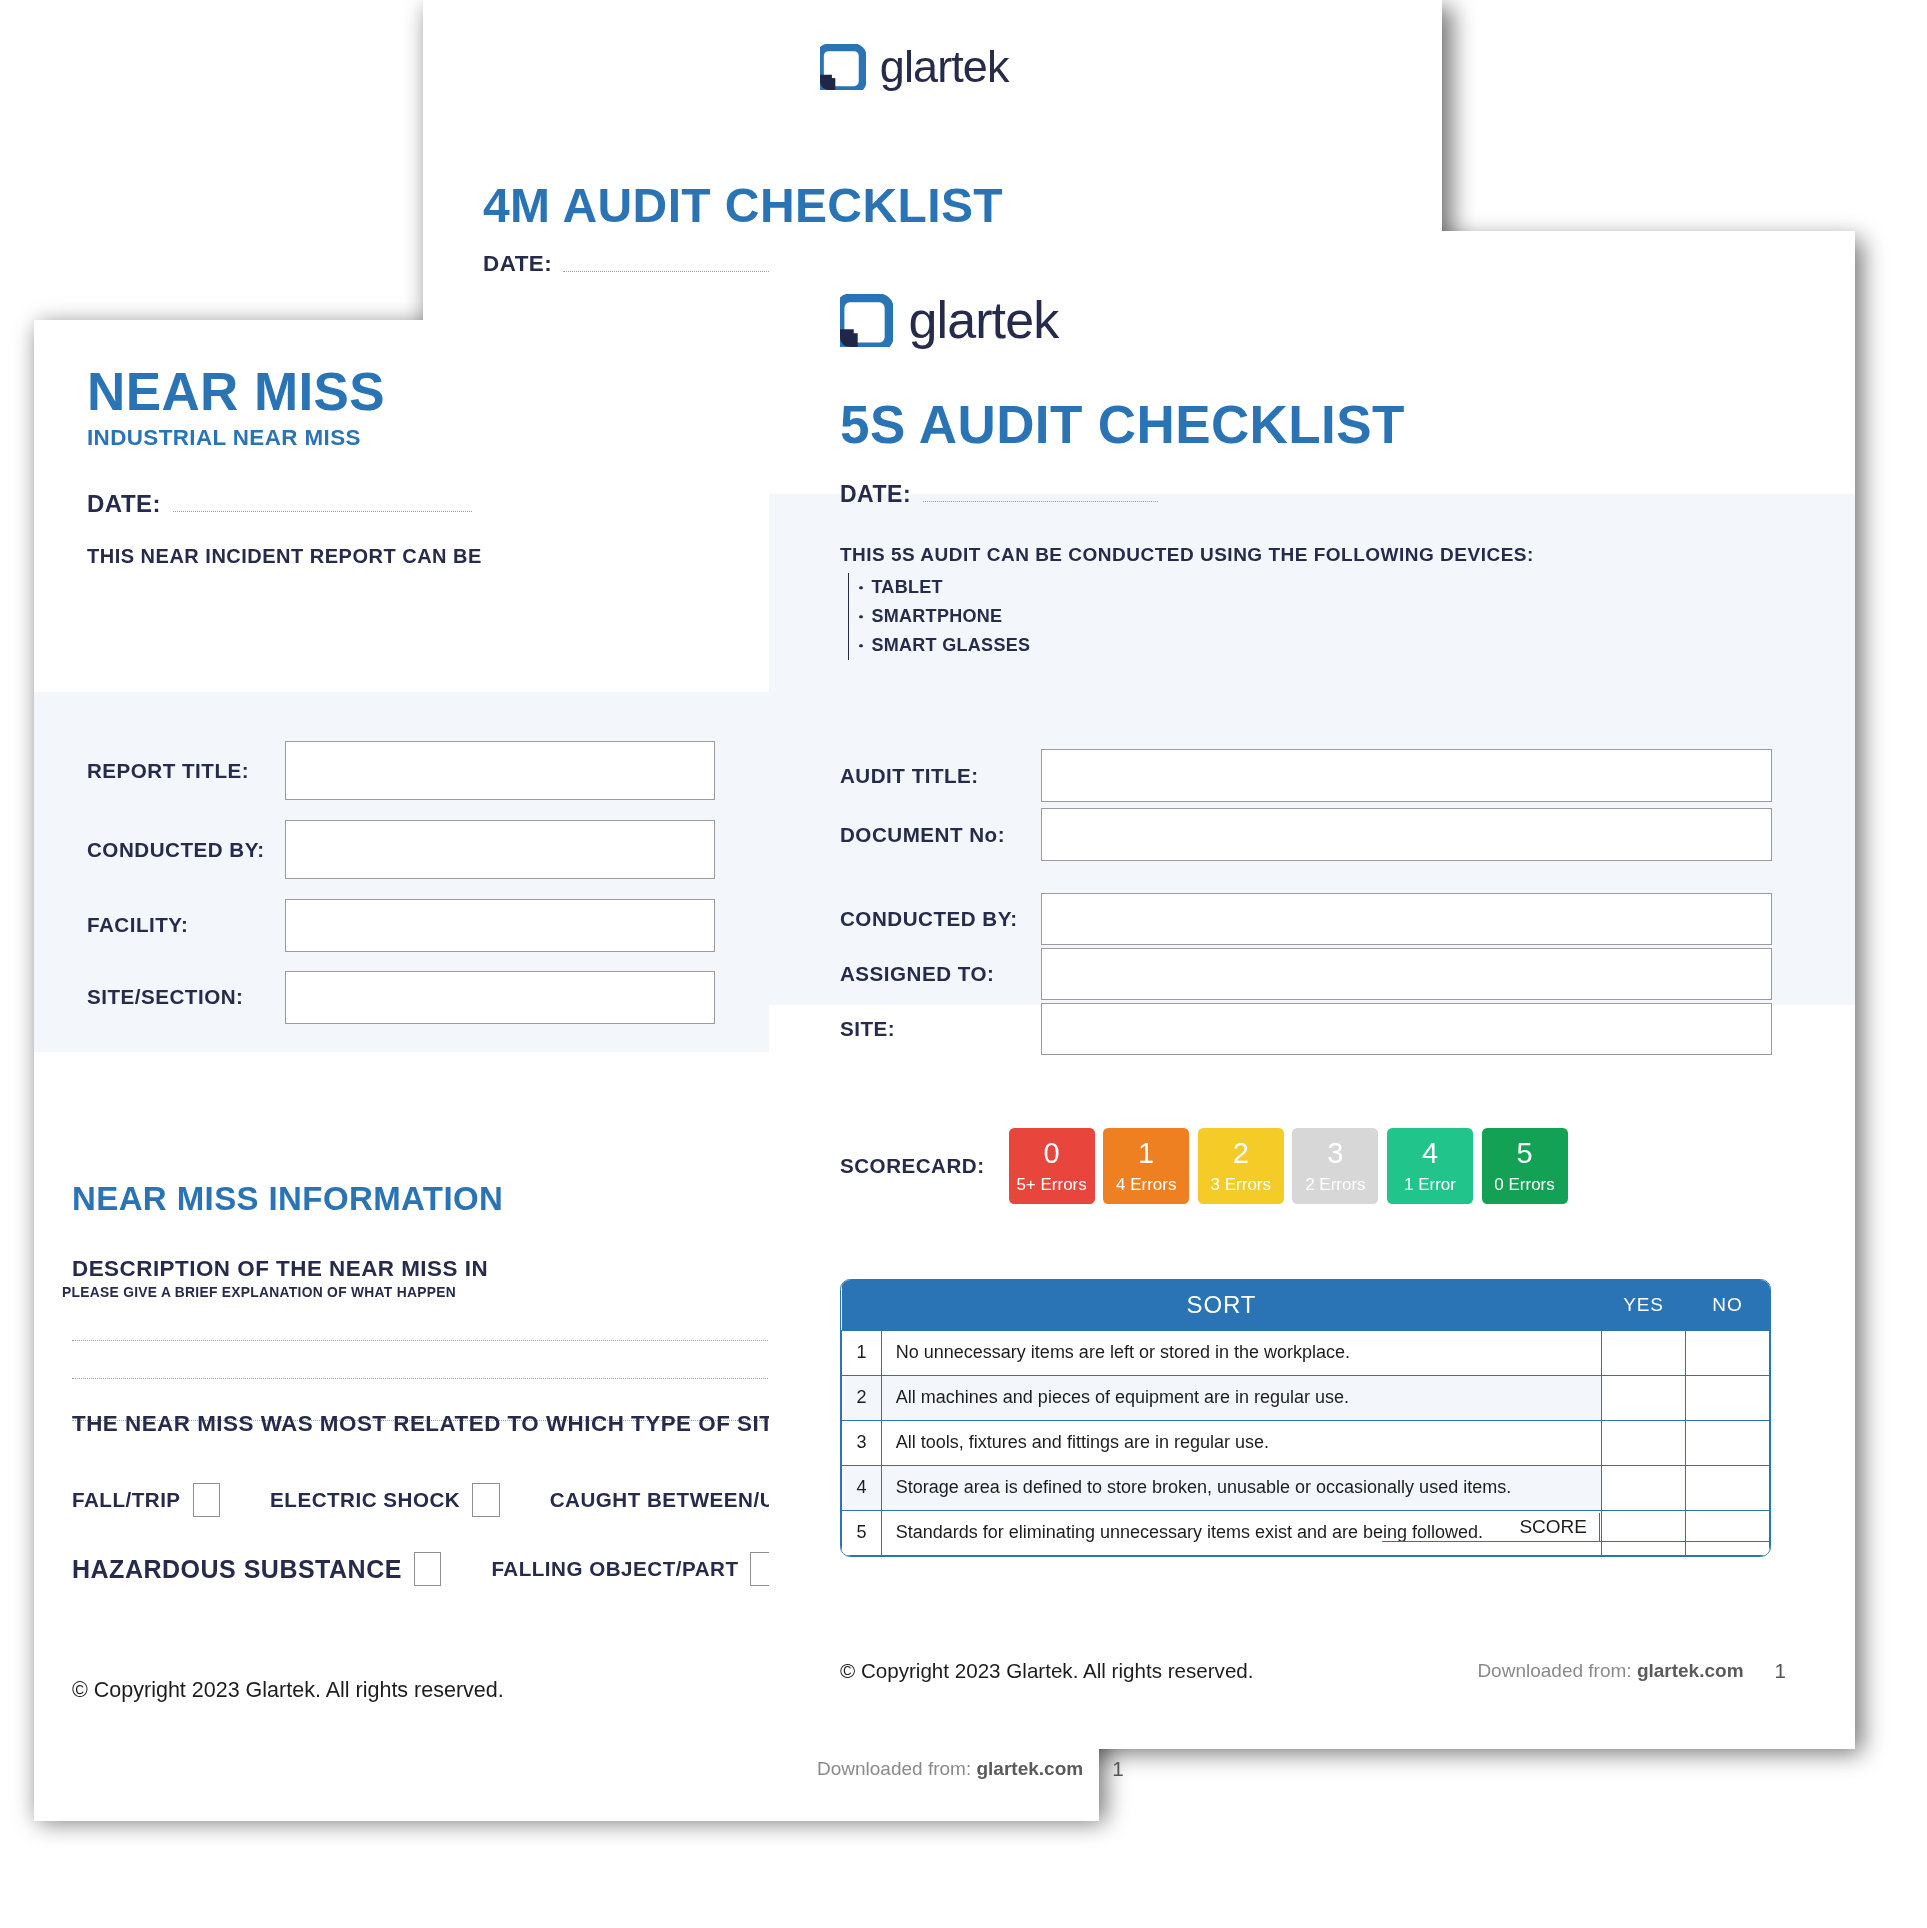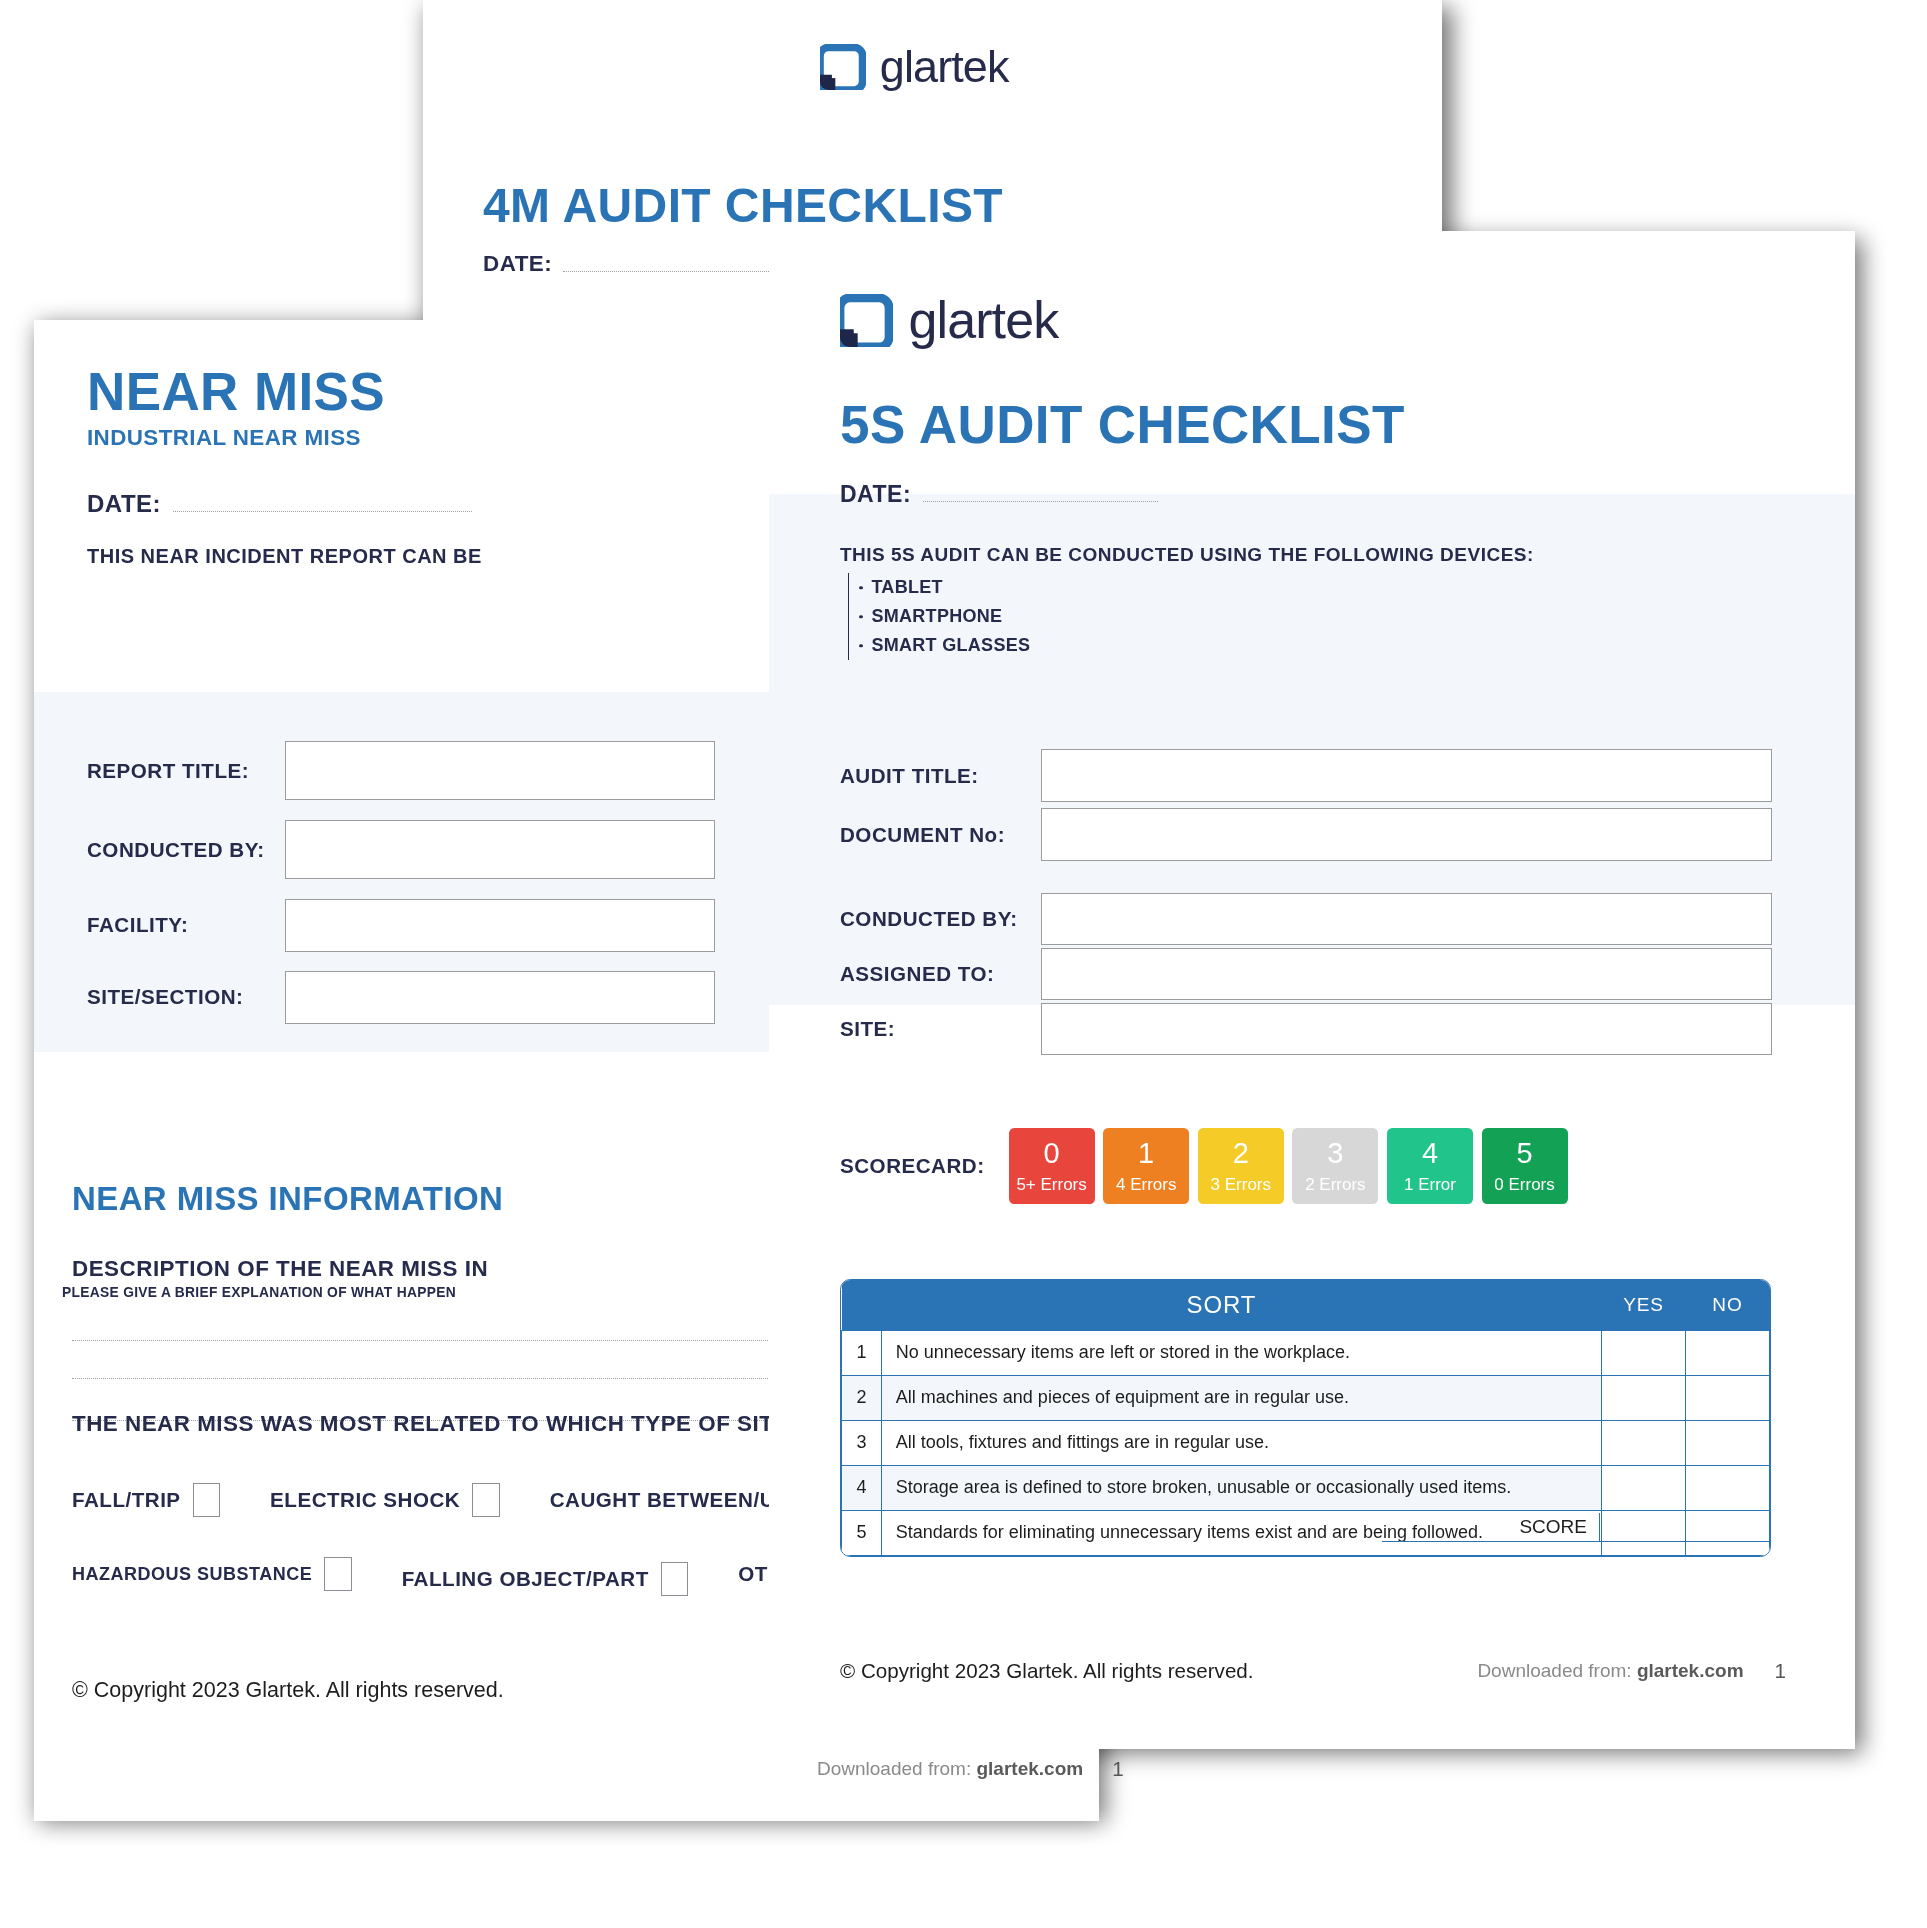--- a/index.html
+++ b/index.html
@@ -275,24 +275,24 @@
         <span class="cbx" style="width:27.5px;height:34px;"></span>
       </span>
       <span style="display:flex; align-items:center; gap:12px;">
         <span class="label" style="font-size:20.6px;">CAUGHT BETWEEN/UNDER</span>
         <span class="cbx" style="width:27.5px;height:34px;"></span>
       </span>
     </div>
 
     <div style="position:absolute; left:38px; top:1232px; display:flex; align-items:center; gap:50px;">
       <span style="display:flex; align-items:center; gap:12px;">
-        <span class="label" style="font-size:18px;">HAZARDOUS SUBSTANCE</span>
+        <span class="label" style="font-size:25px;">HAZARDOUS SUBSTANCE</span>
         <span class="cbx" style="width:27.5px;height:34px;"></span>
       </span>
-      <span style="display:flex; align-items:center; gap:12px;margin-top:10px;">
+      <span style="display:flex; align-items:center; gap:12px;">
         <span class="label" style="font-size:20.6px;">FALLING OBJECT/PART</span>
         <span class="cbx" style="width:27.5px;height:34px;"></span>
       </span>
       <span style="display:flex; align-items:flex-end; gap:8.6px;">
         <span class="label" style="font-size:20.6px;">OTHER:</span>
         <span class="dotline" style="width:155px; margin-bottom:5.2px;"></span>
       </span>
     </div>
 
     <div style="position:absolute; left:38px; top:1358px; width:989px;">

